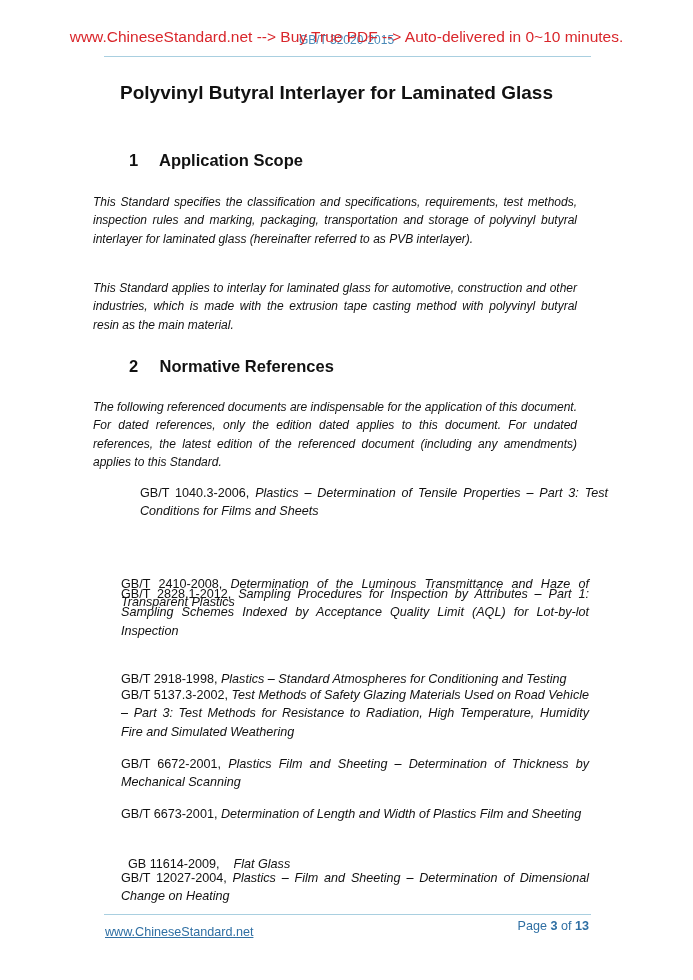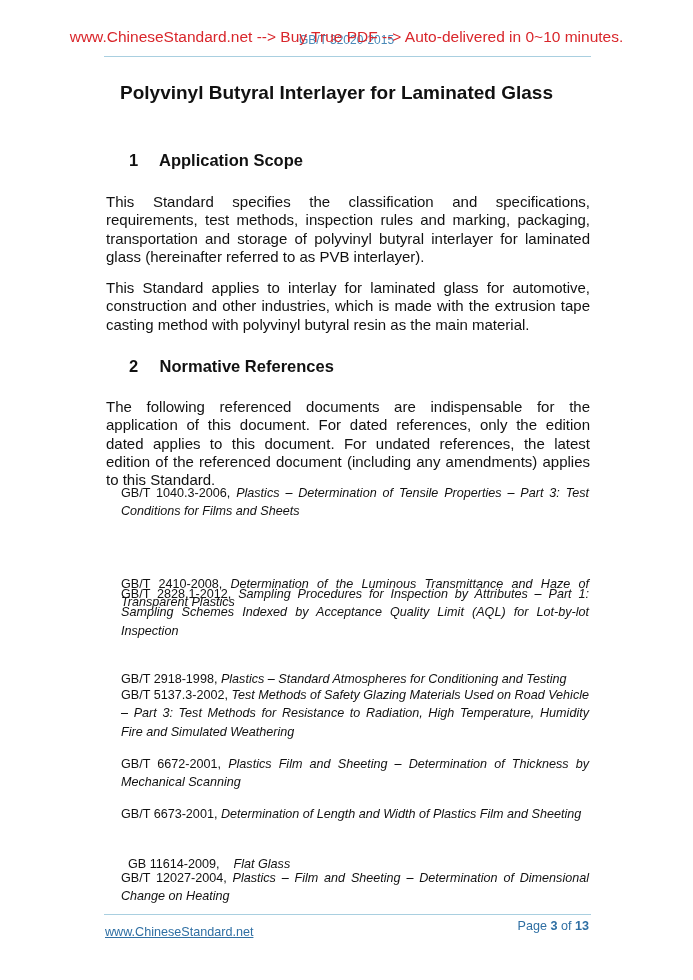--- a/index.html
+++ b/index.html
@@ -7,22 +7,22 @@
          font-family: "Liberation Sans", sans-serif; color: #111; }
   .banner { position: absolute; top: 28px; left: 0; width: 693px; text-align: center;
             font-size: 15.5px; color: #d9262b; z-index: 2; white-space: nowrap; }
   .running-header { position: absolute; top: 33px; left: 0; width: 693px; text-align: center;
             font-size: 12px; color: #4a8ab8; z-index: 1; }
   .header-rule { position: absolute; top: 56px; left: 104px; width: 487px; height: 1px; background: #a9cfe0; }
   .title { position: absolute; top: 82px; left: 0; width: 673px; text-align: center;
            font-size: 19px; font-weight: bold; }
   .h { position: absolute; left: 105px; font-size: 16.5px; font-weight: bold; margin-left: 24px; }
   .h .num { display: inline-block; width: 26px; }
-  .p { position: absolute; left: 106px; width: 484px; font-size: 15px; line-height: 18.3px;
-       text-align: justify; }
+  .p { position: absolute; left: 93px; width: 484px; font-size: 12px; line-height: 18.3px;
+       text-align: justify; font-style: italic; }
   .ref { position: absolute; left: 121px; width: 468px; font-size: 12.6px; line-height: 18.3px;
          text-align: justify; }
   .ref i { font-style: italic; }
   .footer-rule { position: absolute; top: 914px; left: 104px; width: 487px; height: 1px; background: #a9cfe0; }
   .footer-link { position: absolute; top: 925px; left: 105px; font-size: 12.6px; color: #2f6fa3;
                  text-decoration: underline; }
   .footer-page { position: absolute; top: 919px; right: 104px; font-size: 12.6px; color: #2f6fa3; text-align: right; }
   .footer-page b { font-weight: bold; }
 </style>
 </head>
@@ -40,21 +40,21 @@
 </div>
 <div class="p" style="top:193px;">This Standard specifies the classification and specifications, requirements, test methods, inspection rules and marking, packaging, transportation and storage of polyvinyl butyral interlayer for laminated glass (hereinafter referred to as PVB interlayer).</div>
 <div class="p" style="top:279px;">This Standard applies to interlay for laminated glass for automotive, construction and other industries, which is made with the extrusion tape casting method with polyvinyl butyral resin as the main material.</div>
 
 <div class="h" style="top:357px;">
   <span class="num">2</span>
   <span>Normative References</span>
 </div>
 <div class="p" style="top:398px;">The following referenced documents are indispensable for the application of this document. For dated references, only the edition dated applies to this document. For undated references, the latest edition of the referenced document (including any amendments) applies to this Standard.</div>
 
-<div class="ref" style="top:484px;">
+<div class="ref" style="top:484px;margin-left:19px;">
   <span>GB/T 1040.3-2006, </span><i>Plastics – Determination of Tensile Properties – Part 3: Test Conditions for Films and Sheets</i>
 </div>
 <div class="ref" style="top:535px;margin-top:40px;">
   <span>GB/T 2410-2008, </span><i>Determination of the Luminous Transmittance and Haze of Transparent Plastics</i>
 </div>
 <div class="ref" style="top:585px;">
   <span>GB/T 2828.1-2012, </span><i>Sampling Procedures for Inspection by Attributes – Part 1: Sampling Schemes Indexed by Acceptance Quality Limit (AQL) for Lot-by-lot Inspection</i>
 </div>
 <div class="ref" style="top:670px;">
   <span>GB/T 2918-1998, </span><i>Plastics – Standard Atmospheres for Conditioning and Testing</i>

